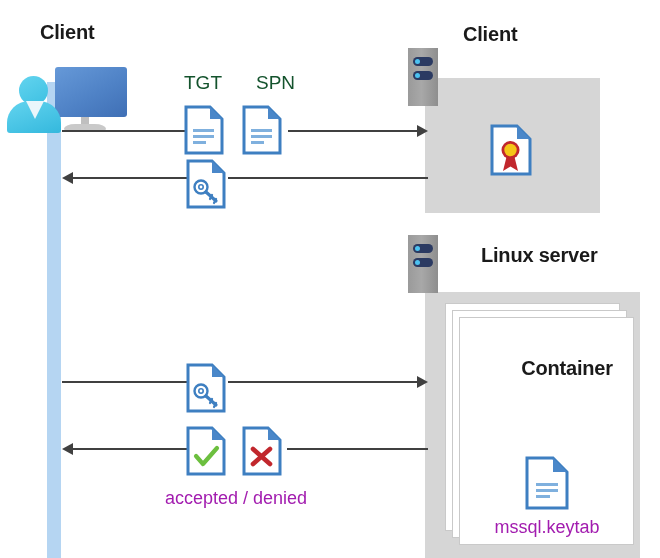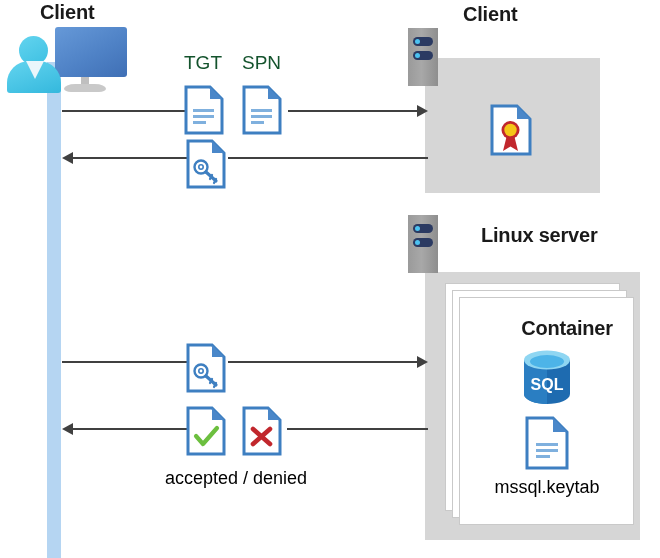--- a/index.html
+++ b/index.html
@@ -10,32 +10,32 @@
   body {
     font-family: "Liberation Sans", sans-serif;
   }
   #diagram {
     position: relative;
     width: 660px;
     height: 558px;
     background: #ffffff;
     overflow: hidden;
   }
-  .abs { position: absolute; }
+  .abs { position: absolute; margin-top: 20px; }
 
   
   .title {
     font-weight: bold;
     color: #1a1a1a;
     font-size: 20px;
     line-height: 25px;
     letter-spacing: -0.2px;
   }
   .caption {
-    color: #000000;
+    color: #a21caf;
     font-size: 18px;
     line-height: 22px;
   }
   .small-label {
     color: #14532d;
     font-size: 19px;
     line-height: 22px;
   }
 
   
@@ -194,29 +194,20 @@
   </div>
 
   <div class="abs title" style="left:481px; top:223px; width:190px;">Linux server</div>
 
   <div class="abs card" style="left:445px; top:283px; width:175px; height:228px;"></div>
   <div class="abs card" style="left:452px; top:290px; width:175px; height:228px;"></div>
   <div class="abs card" style="left:459px; top:297px; width:175px; height:228px;">
 
     <div class="abs title" style="left:37px; top:18px; width:140px; text-align:center;">Container</div>
 
-    <div class="abs" style="left:60px; top:50px;">
-      <svg width="54" height="58" viewBox="0 0 54 58">
-        <path d="M4 12 V46 C4 52 15 56 27 56 C39 56 50 52 50 46 V12 Z" fill="#1e6bb0"></path>
-        <path d="M4 12 V46 C4 52 15 56 27 56 V12 Z" fill="#2a7ec2"></path>
-        <ellipse cx="27" cy="12" rx="23" ry="9.5" fill="#8fd6f2"></ellipse>
-        <ellipse cx="27" cy="13.5" rx="17" ry="6.5" fill="#4db4e8"></ellipse>
-        <text x="27" y="42" font-family="Liberation Sans, sans-serif" font-size="16" font-weight="bold" fill="#ffffff" text-anchor="middle">SQL</text>
-      </svg>
-    </div>
 
     <div class="abs" style="left:65px; top:118px;">
       <svg width="44" height="54" viewBox="0 0 44 54">
         <path d="M2 2 H28 L42 16 V52 H2 Z" fill="#ffffff" stroke="#3e7fc1" stroke-width="3"></path>
         <path d="M28 2 L42 16 H28 Z" fill="#4a87c9"></path>
         <rect x="11" y="27" width="22" height="3" fill="#7fb0de"></rect>
         <rect x="11" y="33" width="22" height="3" fill="#7fb0de"></rect>
         <rect x="11" y="39" width="14" height="3" fill="#7fb0de"></rect>
       </svg>
     </div>
@@ -232,21 +223,21 @@
   <div class="abs" style="left:184px; top:85px;">
     <svg width="40" height="50" viewBox="0 0 40 50">
       <path d="M2 2 H26 L38 14 V48 H2 Z" fill="#ffffff" stroke="#3e7fc1" stroke-width="3"></path>
       <path d="M26 2 L38 14 H26 Z" fill="#4a87c9"></path>
       <rect x="9" y="24" width="21" height="3" fill="#7fb0de"></rect>
       <rect x="9" y="30" width="21" height="3" fill="#7fb0de"></rect>
       <rect x="9" y="36" width="13" height="3" fill="#7fb0de"></rect>
     </svg>
   </div>
 
-  <div class="abs small-label" style="left:242px; top:52px;">SPN</div>
+  <div class="abs small-label" style="left:256px; top:52px;">SPN</div>
   <div class="abs" style="left:242px; top:85px;">
     <svg width="40" height="50" viewBox="0 0 40 50">
       <path d="M2 2 H26 L38 14 V48 H2 Z" fill="#ffffff" stroke="#3e7fc1" stroke-width="3"></path>
       <path d="M26 2 L38 14 H26 Z" fill="#4a87c9"></path>
       <rect x="9" y="24" width="21" height="3" fill="#7fb0de"></rect>
       <rect x="9" y="30" width="21" height="3" fill="#7fb0de"></rect>
       <rect x="9" y="36" width="13" height="3" fill="#7fb0de"></rect>
     </svg>
   </div>
 

